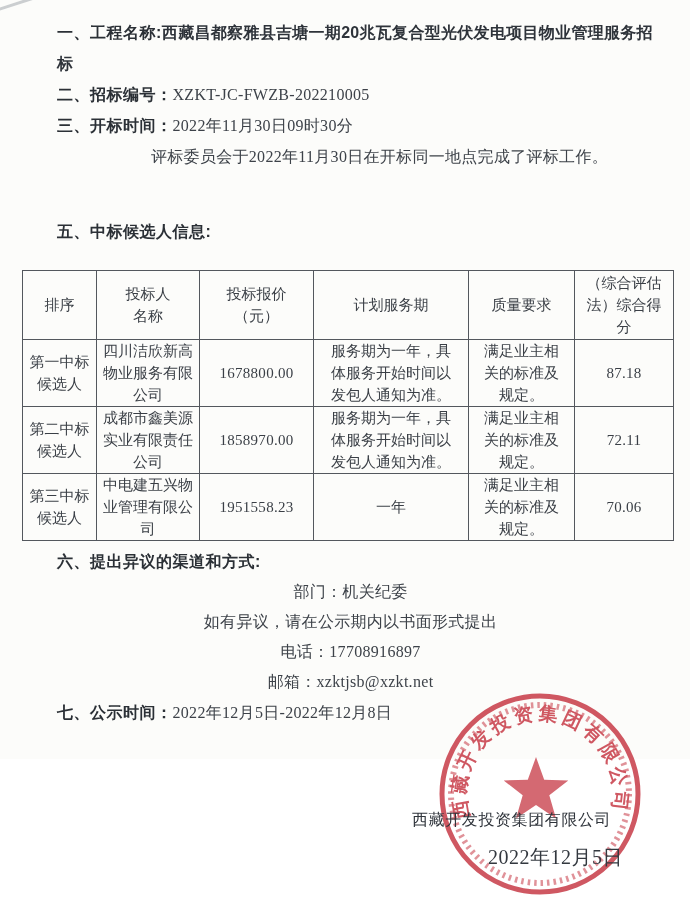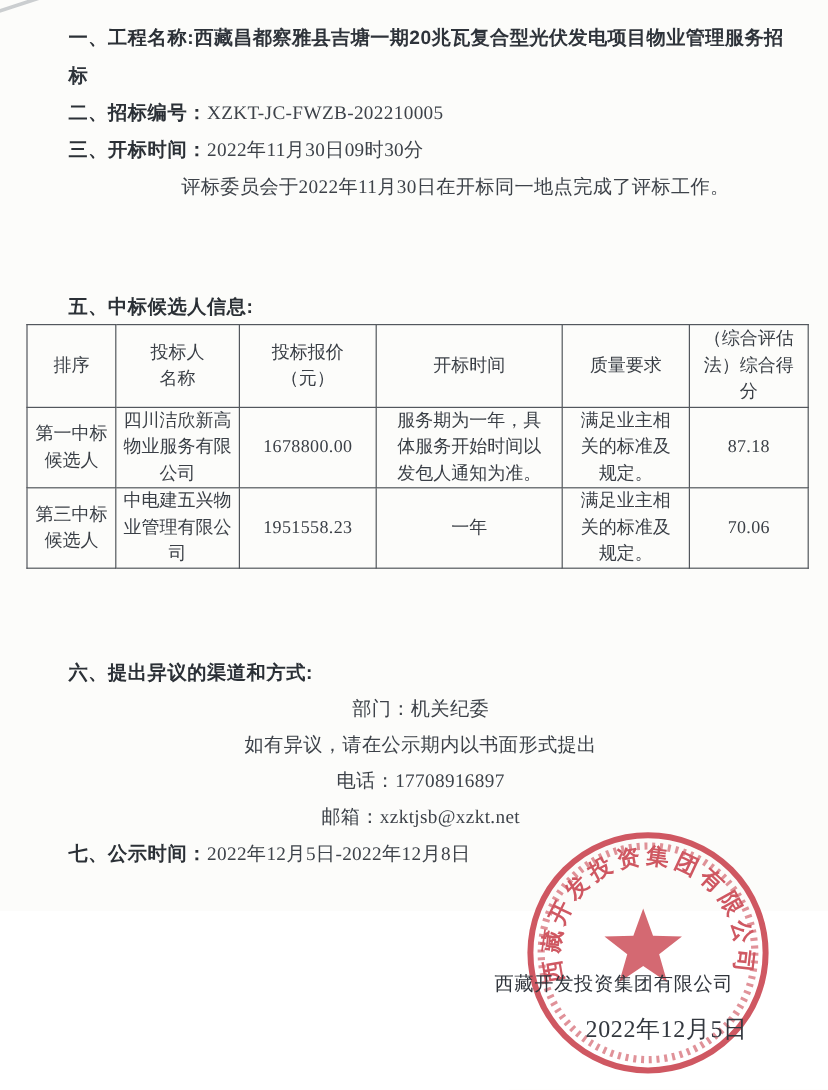--- a/index.html
+++ b/index.html
@@ -26,21 +26,21 @@
   .block-items p{margin:0;}
   .lbl{font-weight:bold;color:#2b3036;letter-spacing:.5px;}
   .val{
     font-family:"Liberation Serif","DejaVu Serif",serif;
     color:#3d4249;letter-spacing:.3px;text-align:center;
   }
   .val-bold{font-weight:bold;color:#2e333a;letter-spacing:.3px;}
   .note-line{padding-left:94px;}
   
   .heading-5{
-    position:absolute;left:57px;top:246px;
+    position:absolute;left:57px;top:222px;
     font-size:16px;font-weight:bold;color:#2b3036;letter-spacing:.5px;
   }
   
   table.cand{
     position:absolute;left:22px;top:270px;
     width:651px;border-collapse:collapse;table-layout:fixed;
     font-size:15px;color:#3a3f46;
   }
   table.cand td,table.cand th{
     border:1px solid #53575d;
@@ -104,33 +104,41 @@
         <col style="width:106px">
         <col style="width:99px">
     </colgroup>
     <tbody>
       <tr class="hrow">
         <th class="pre">排序</th>
         <th class="pre">投标人
 名称</th>
         <th class="pre">投标报价
 （元）</th>
-        <th class="pre">开标时间</th>
+        <th class="pre">计划服务期</th>
         <th class="pre">质量要求</th>
         <th class="pre">（综合评估
 法）综合得
 分</th>
       </tr>
       <tr class="drow">
         <td class="rank">第一中标候选人</td>
         <td class="bidder">四川洁欣新高物业服务有限公司</td>
         <td class="num">1678800.00</td>
         <td class="period">服务期为一年，具体服务开始时间以发包人通知为准。</td>
         <td class="quality">满足业主相关的标准及规定。</td>
         <td class="num">87.18</td>
+      </tr>
+      <tr class="drow">
+        <td class="rank">第二中标候选人</td>
+        <td class="bidder">成都市鑫美源实业有限责任公司</td>
+        <td class="num">1858970.00</td>
+        <td class="period">服务期为一年，具体服务开始时间以发包人通知为准。</td>
+        <td class="quality">满足业主相关的标准及规定。</td>
+        <td class="num">72.11</td>
       </tr>
       <tr class="drow">
         <td class="rank">第三中标候选人</td>
         <td class="bidder">中电建五兴物业管理有限公司</td>
         <td class="num">1951558.23</td>
         <td class="period">一年</td>
         <td class="quality">满足业主相关的标准及规定。</td>
         <td class="num">70.06</td>
       </tr>
     </tbody>

